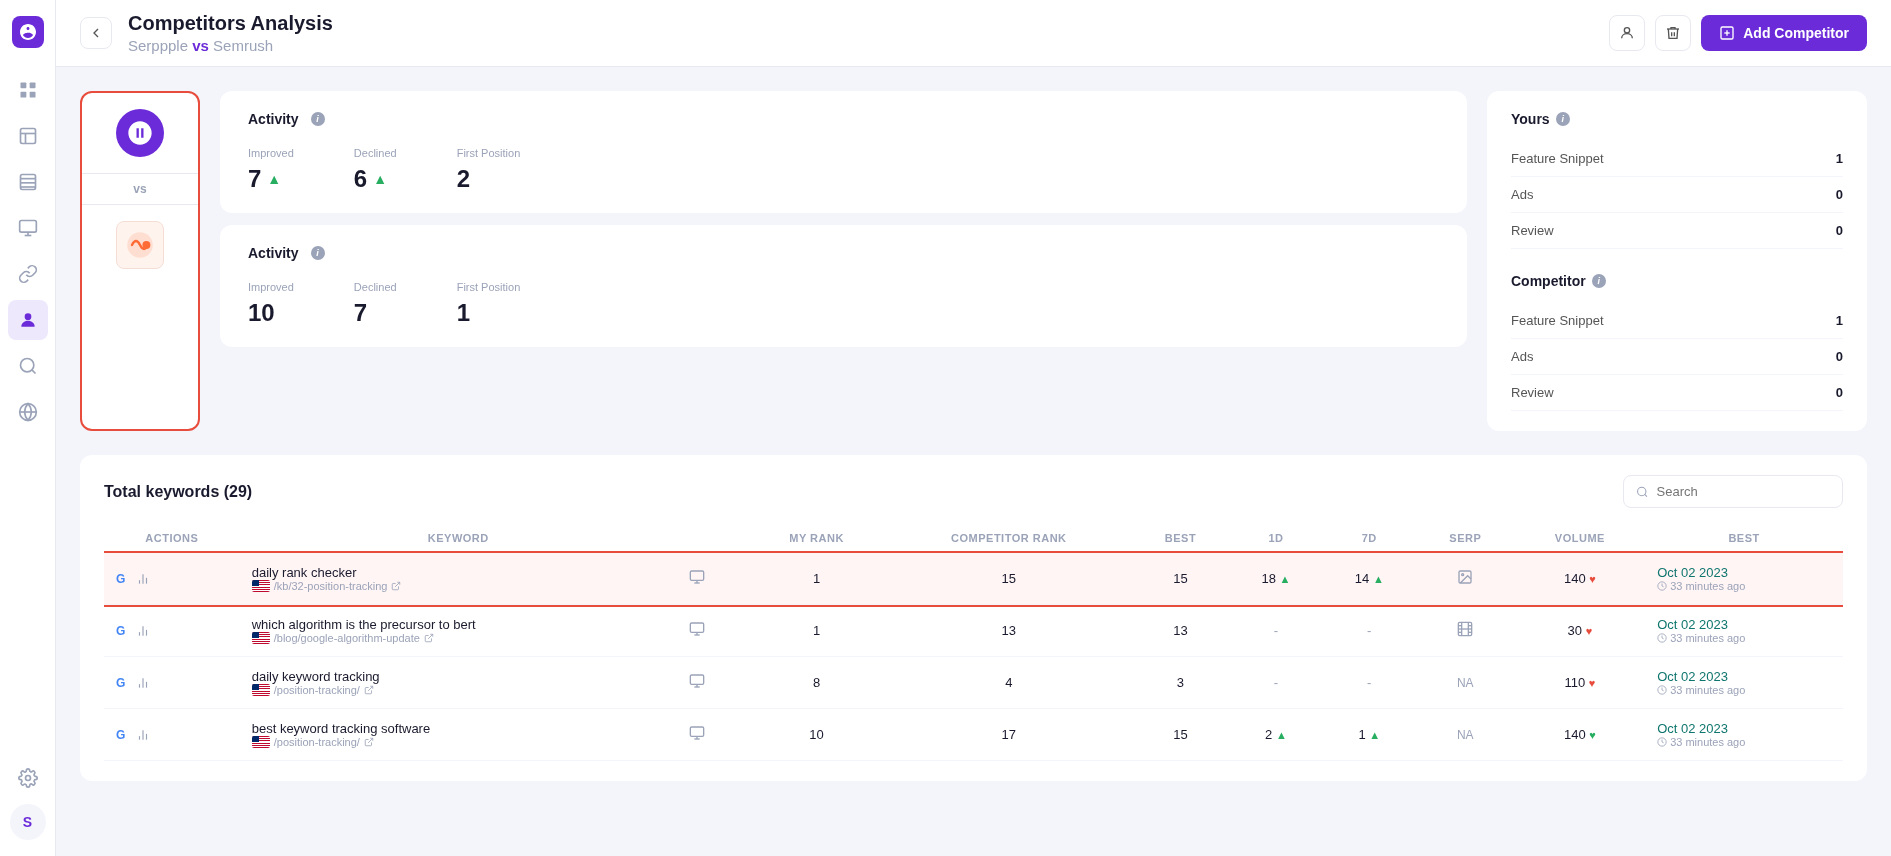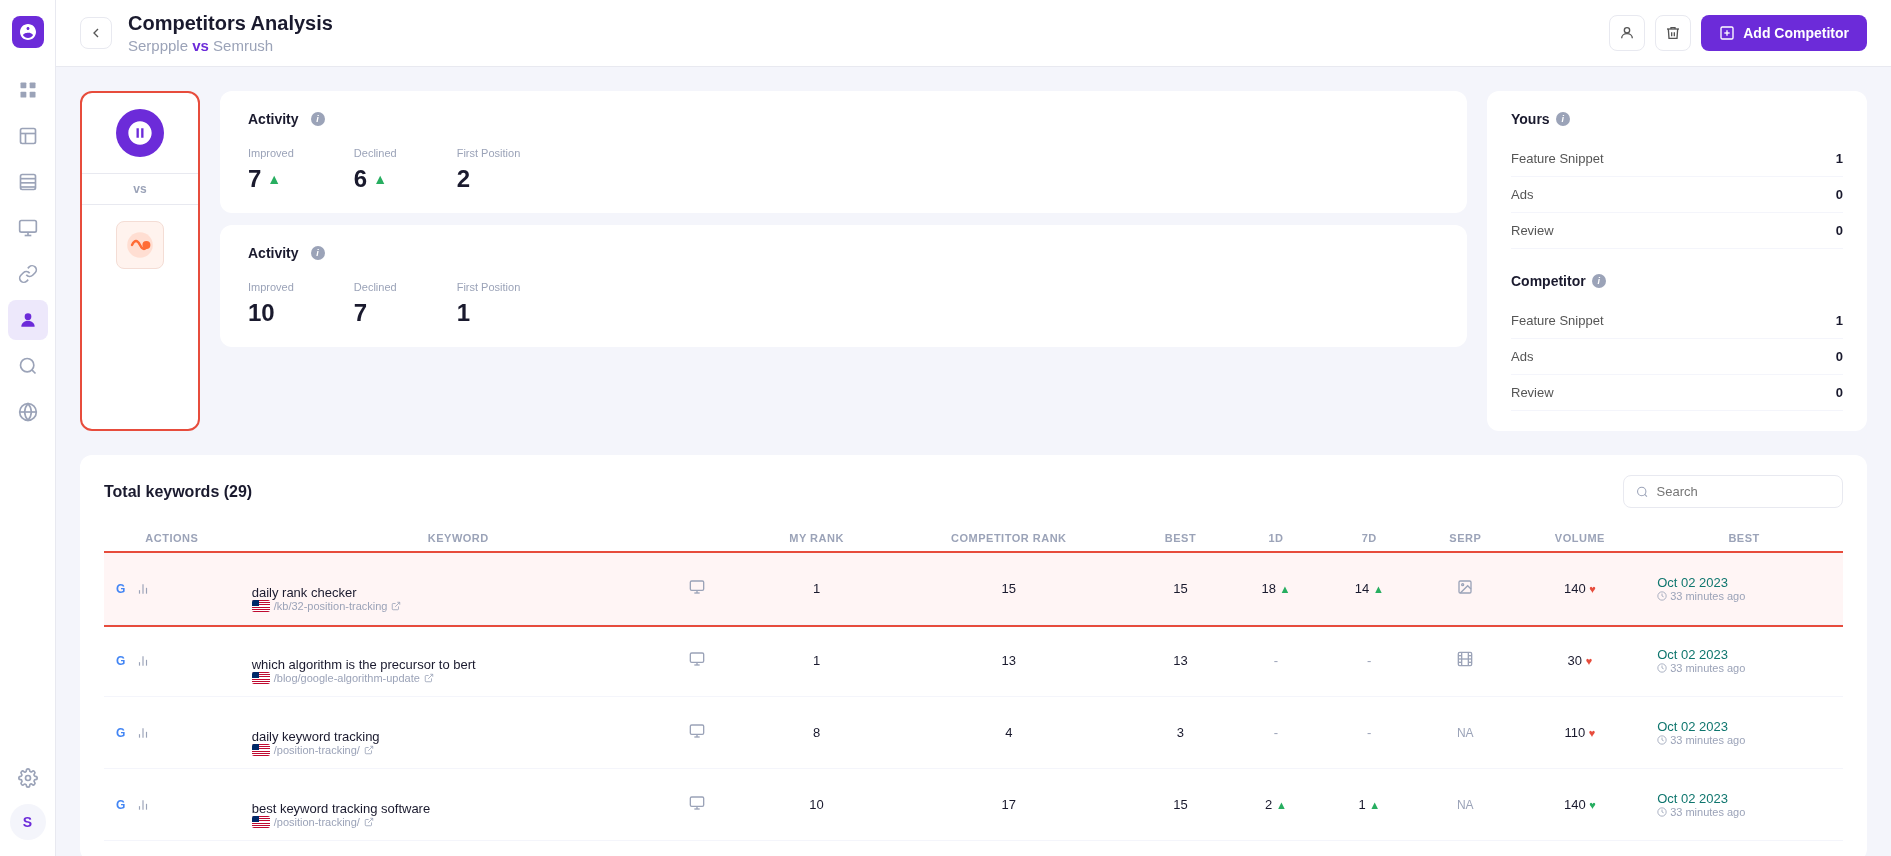--- a/index.html
+++ b/index.html
@@ -303,21 +303,20 @@
       border-bottom: 1px solid #f4f5fb;
     }
     tbody td {
       padding: 12px 12px;
       vertical-align: middle;
     }
     .keyword-main {
       font-size: 13px;
       font-weight: 500;
       color: #1a1a2e;
-      margin-top: 20px;
     }
     .keyword-url {
       font-size: 11px;
       color: #9ba3b8;
       display: flex;
       align-items: center;
       gap: 4px;
     }
     .action-icons {
       display: flex;

